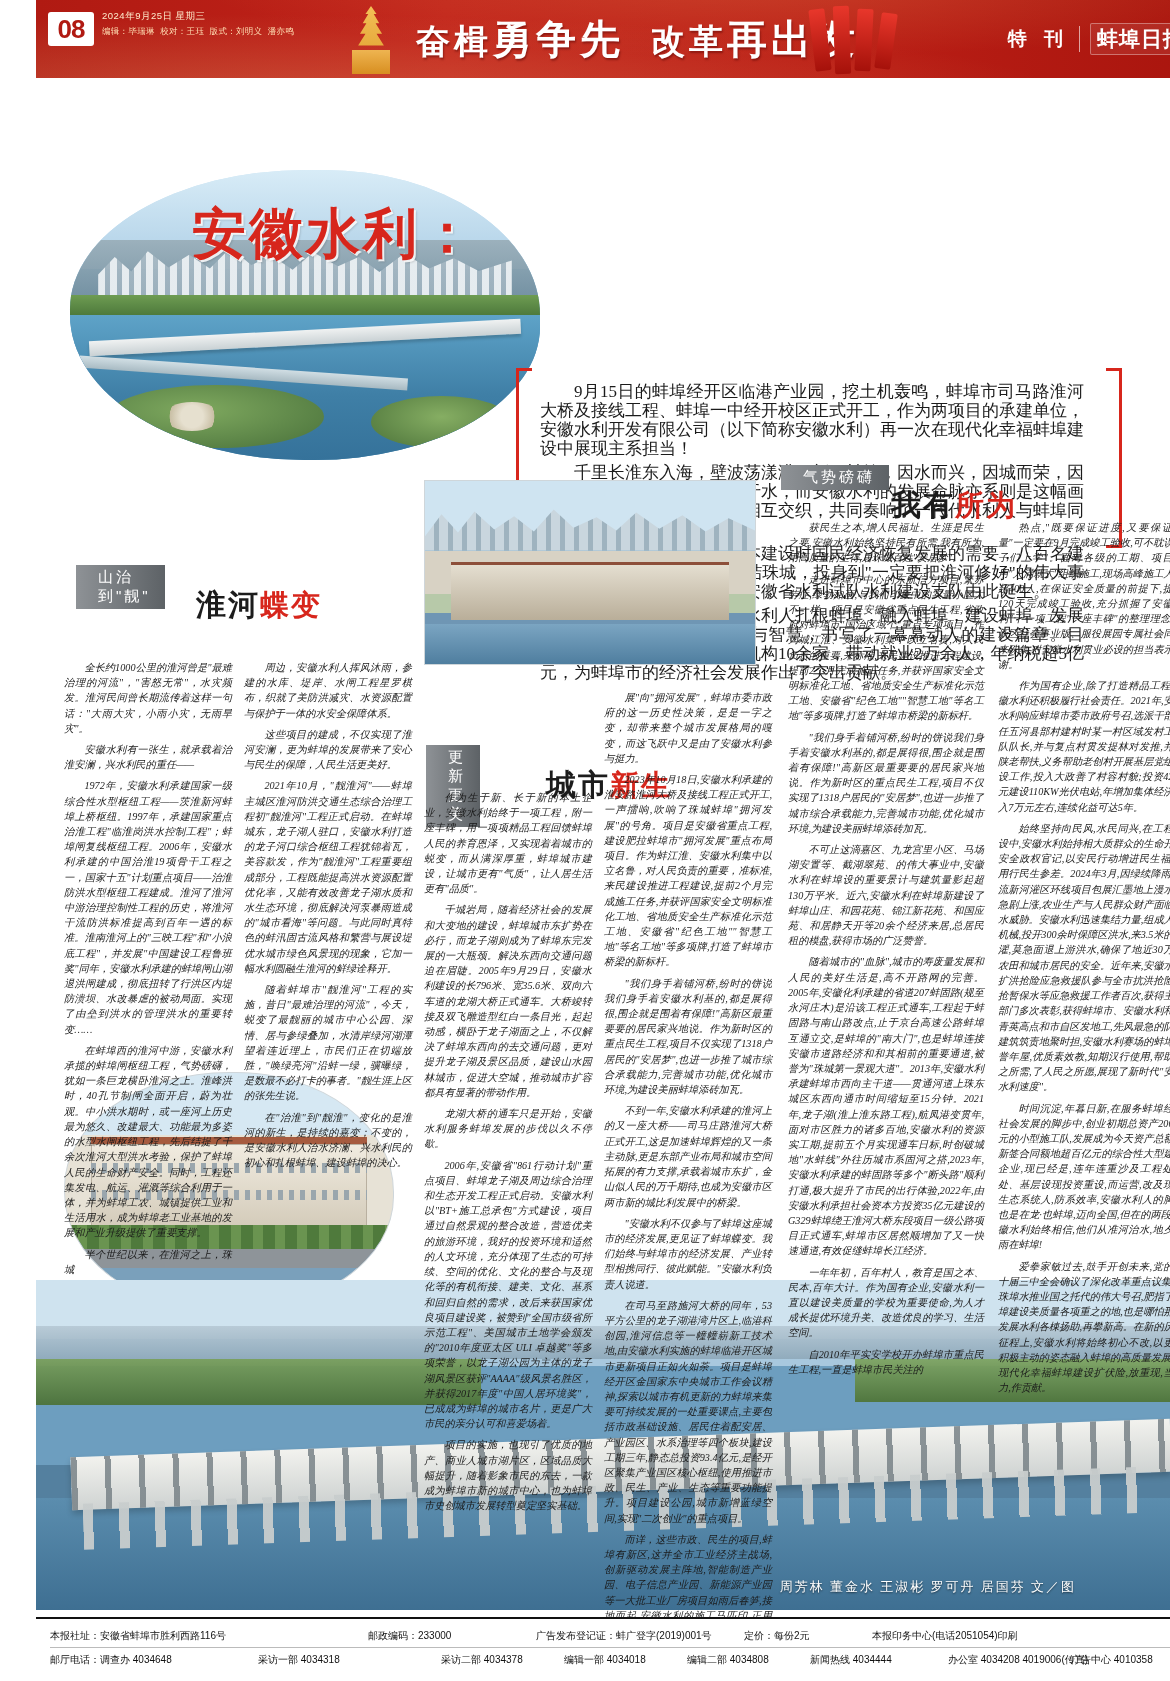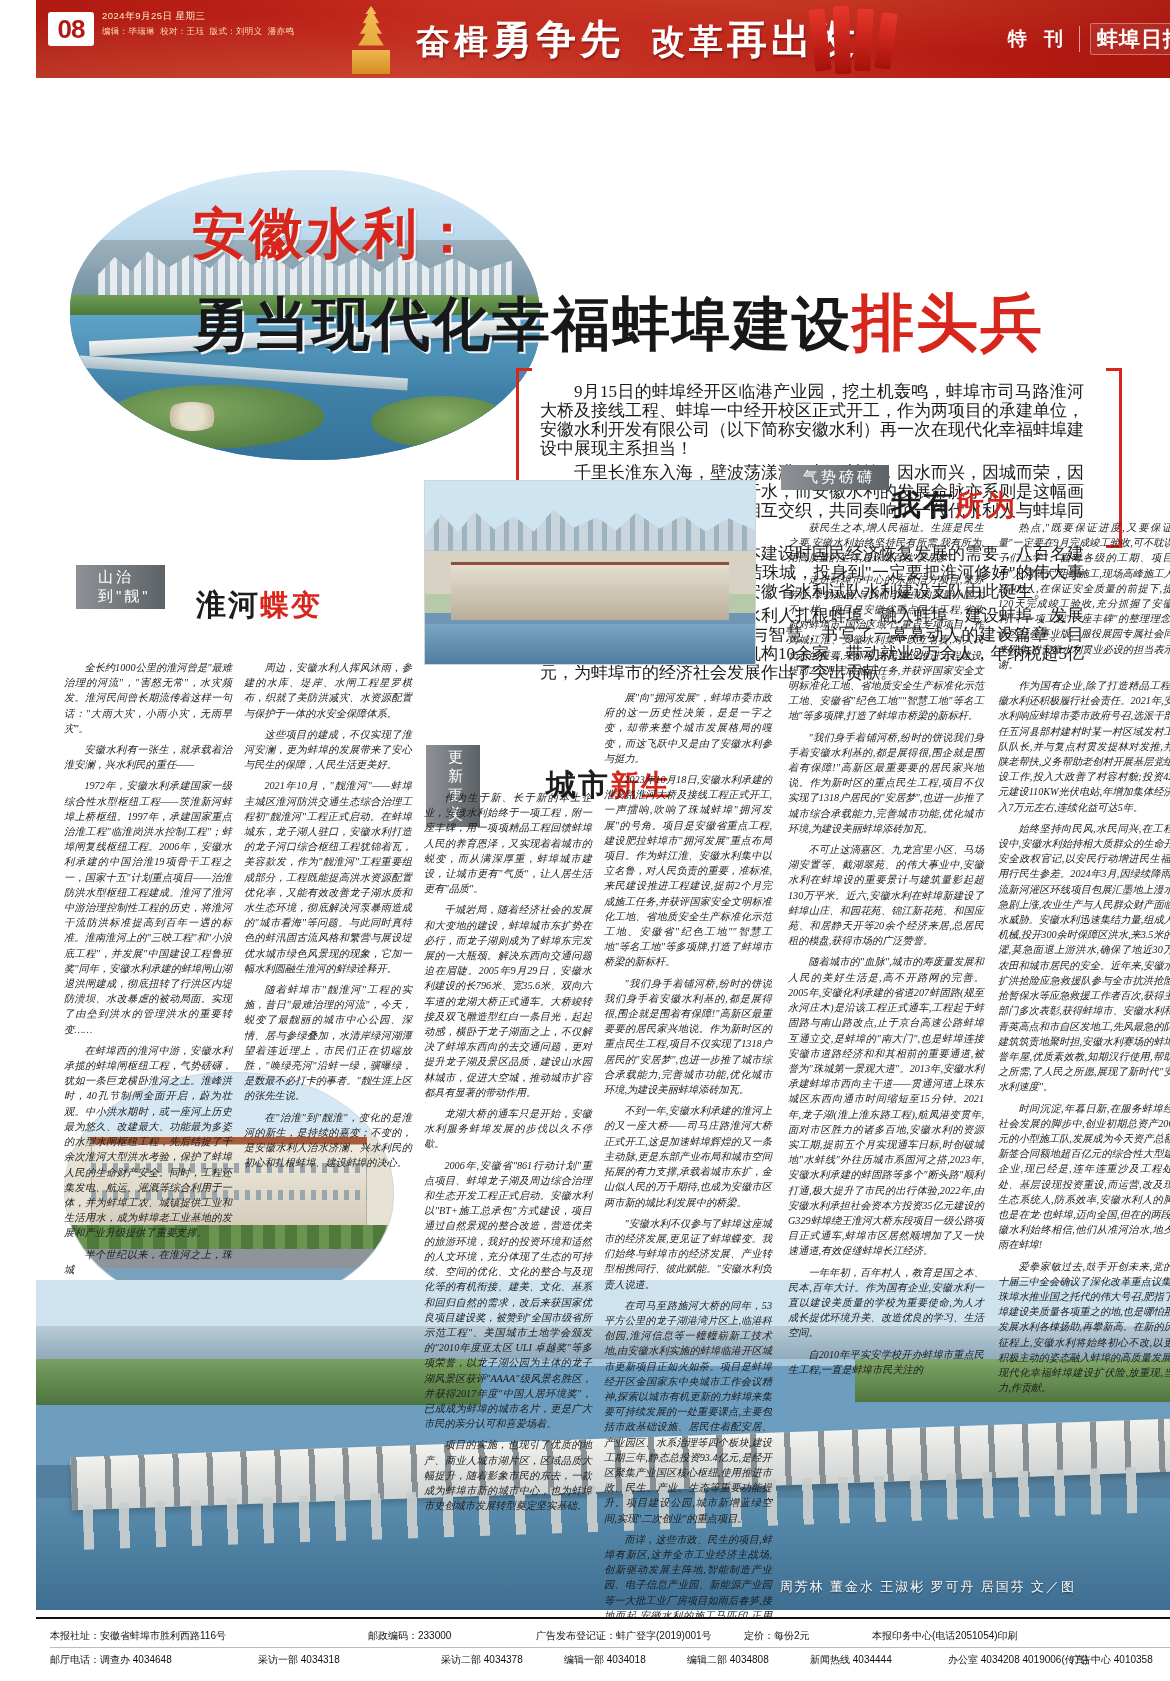--- a/index.html
+++ b/index.html
@@ -330,23 +330,20 @@
       <div class="greenstrip"></div>
         <div class="water"></div>
       <div class="bridge"></div>
         <div class="bridge2"></div>
       <div class="island"></div>
         <div class="island2"></div>
         <div class="plaza"></div>
     </div>
     <div class="hero-title">
       <div class="ht-line1">安徽水利：</div>
-      <div class="ht-line2">
-        <span>勇当现代化幸福蚌埠建设</span><span class="accent">排头兵</span>
-      </div>
     </div>
 
     <div class="lead-brk-l"></div>
     <div class="lead-brk-r"></div>
     <div class="lead">
       <p>9月15日的蚌埠经开区临港产业园，挖土机轰鸣，蚌埠市司马路淮河大桥及接线工程、蚌埠一中经开校区正式开工，作为两项目的承建单位，安徽水利开发有限公司（以下简称安徽水利）再一次在现代化幸福蚌埠建设中展现主系担当！</p>
       <p>千里长淮东入海，壁波荡漾满目新。蚌埠，因水而兴，因城而荣，因水而生。蚌埠建城的历史始于水，而安徽水利的发展命脉亦系则是这幅画卷中熠熠生辉的篇章，两者相互交织，共同奏响了一代代水利人与蚌埠同心、一路同行的时代脉动！</p>
       <p>1969年，为适应水利基本建设时国民经济恢复发展的需要，八百名建设者怀揣水利报国理想，集结珠城，投身到"一定要把淮河修好"的伟大事业中。安徽水利的前身——安徽省水利试队水利建设支队由此诞生。</p>
       <p>半个多世纪以来，安徽水利人扎根蚌埠，融入蚌埠，建设蚌埠，发展蚌埠，在淮河两岸挥洒汗水与智慧，书写了一幕幕动人的建设篇章。目前，安徽水利在蚌埠有分支机构10余家，带动就业2万余人，年纳税超5亿元，为蚌埠市的经济社会发展作出了突出贡献。</p>
     </div>

